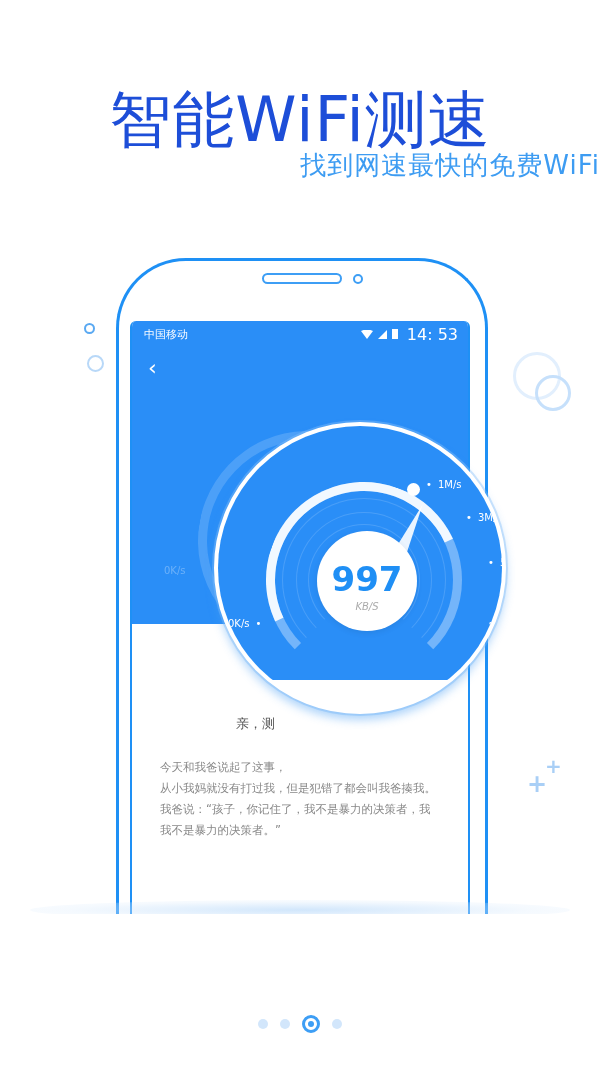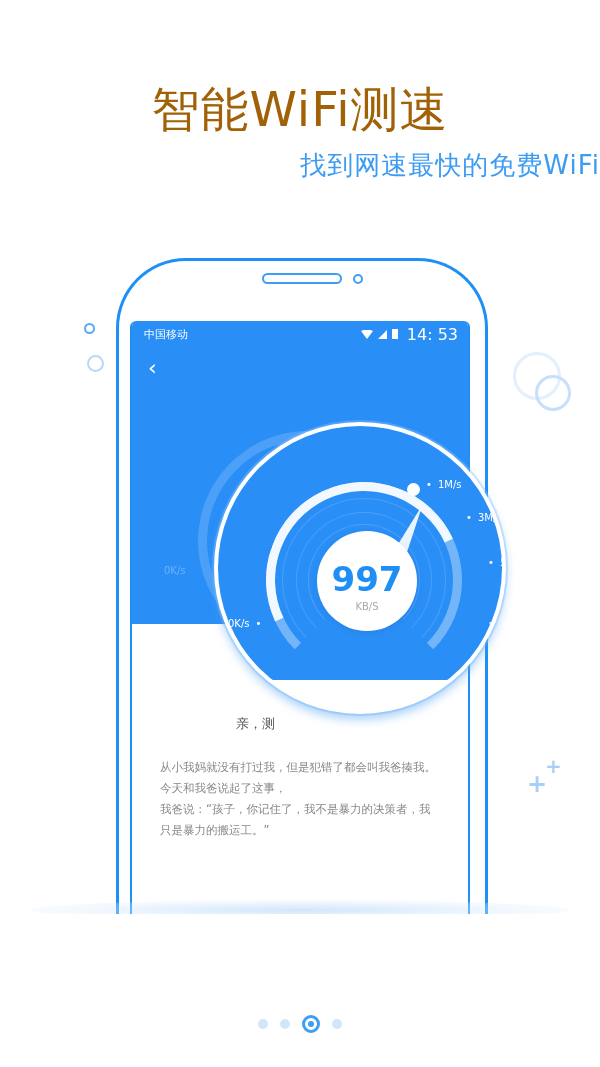--- a/index.html
+++ b/index.html
@@ -1,17 +1,17 @@
 <!DOCTYPE html>
 <html><head>
 <meta charset="utf-8">
 <style>
   * { box-sizing: border-box; margin: 0; padding: 0; }
   body { width: 600px; height: 1067px; background: #ffffff; position: relative; overflow: hidden; font-family: "DejaVu Sans", "Liberation Sans", sans-serif; }
-  .title { position: absolute; top: 78px; left: 0; width: 600px; text-align: center; font-size: 48px; color: #a16207; letter-spacing: 1px; font-weight: normal; }
+  .title { position: absolute; top: 78px; left: 0; width: 600px; text-align: center; font-size: 62px; color: #1d4ed8; letter-spacing: 1px; font-weight: normal; }
   .subtitle { position: absolute; top: 148px; left: 0; width: 600px; text-align: right; font-size: 26px; color: #3d9cf2; letter-spacing: 1px; }
   .deco-circle { position: absolute; border-radius: 50%; border-style: solid; }
   .plus { position: absolute; color: #a9cff6; font-size: 24px; font-weight: bold; line-height: 1; }
   .phone { position: absolute; left: 116px; top: 258px; width: 372px; height: 700px; border: 3px solid #1e90f5; border-radius: 70px 70px 0 0; border-bottom: none; background: #fff; }
   .speaker { position: absolute; left: 262px; top: 273px; width: 80px; height: 11px; border: 2px solid #3d9ef5; border-radius: 6px; }
   .camera { position: absolute; left: 353px; top: 274px; width: 10px; height: 10px; border: 2px solid #3d9ef5; border-radius: 50%; }
   .screen { position: absolute; left: 130px; top: 321px; width: 340px; height: 610px; background: #fff; border-left: 2px solid #1e90f5; border-right: 2px solid #1e90f5; border-radius: 6px 6px 0 0; overflow: hidden; }
   .screen-blue { position: absolute; left: 0; top: 0; width: 100%; height: 303px; background: #2a8ef7; }
   .status-bar { position: absolute; left: 12px; top: 4px; right: 10px; height: 18px; display: flex; justify-content: space-between; align-items: center; color: #fff; font-size: 11px; }
   .status-right { display: flex; align-items: center; gap: 5px; }
@@ -24,21 +24,21 @@
   .heading-partial { position: absolute; left: 104px; top: 394px; font-size: 13px; color: #555; }
   .magnifier { position: absolute; left: 214px; top: 422px; width: 292px; height: 292px; border-radius: 50%; overflow: hidden; border: 4px solid #fff; box-shadow: 0 6px 10px rgba(76,160,245,0.45), 0 0 0 2px rgba(140,195,250,0.4); background: #fff; }
   .mag-blue { position: absolute; left: 0; top: 0; width: 100%; height: 254px; background: #2a8ef7; }
   .gauge-arc { position: absolute; left: 48px; top: 56px; width: 196px; height: 196px; border-radius: 50%; border: 9px solid rgba(255,255,255,0.35); border-bottom-color: transparent; }
   .gauge-fill { position: absolute; left: 48px; top: 56px; width: 196px; height: 196px; border-radius: 50%; border: 9px solid transparent; border-left-color: rgba(255,255,255,0.9); border-top-color: rgba(255,255,255,0.9); transform: rotate(20deg); }
   .ring { position: absolute; border-radius: 50%; border: 1px solid rgba(255,255,255,0.15); border-bottom-color: transparent; }
   .knob { position: absolute; left: 189px; top: 57px; width: 13px; height: 13px; border-radius: 50%; background: #fff; }
   .needle { position: absolute; left: 168px; top: 72px; width: 0; height: 0; border-left: 8px solid transparent; border-right: 8px solid transparent; border-bottom: 68px solid rgba(255,255,255,0.9); transform: rotate(25deg); transform-origin: bottom center; }
   .center-disc { position: absolute; left: 99px; top: 105px; width: 100px; height: 100px; border-radius: 50%; background: #fff; box-shadow: 0 2px 6px rgba(0,0,0,0.08); text-align: center; }
   .speed-value { display: block; margin-top: 28px; font-size: 34px; color: #1f8ff5; font-weight: bold; }
-  .speed-unit { display: block; font-size: 10px; color: #aaa; margin-top: 2px; }
+  .speed-unit { display: block; font-size: 10px; color: #aaa; margin-top: 2px; font-style: italic; }
   .tick { position: absolute; font-size: 10px; color: #fff; white-space: nowrap; }
   .tick::before { content: "•"; margin-right: 6px; }
   .tick.left::before { content: none; }
   .tick.left::after { content: "•"; margin-left: 6px; }
   .floor-shadow { position: absolute; left: 30px; top: 900px; width: 540px; height: 20px; border-radius: 50%; background: radial-gradient(ellipse at center, rgba(190,220,250,0.7) 0%, rgba(220,236,252,0.3) 60%, rgba(255,255,255,0) 100%); }
   .floor-cover { position: absolute; left: 0; top: 914px; width: 600px; height: 153px; background: #fff; }
   .dots { position: absolute; top: 1015px; left: 0; width: 600px; display: flex; justify-content: center; align-items: center; gap: 12px; }
   .dot { width: 10px; height: 10px; border-radius: 50%; background: #d2e6fb; }
   .dot.active { width: 18px; height: 18px; border: 3px solid #3d9ef5; background: #fff; position: relative; }
   .dot.active::after { content: ""; position: absolute; left: 3px; top: 3px; width: 6px; height: 6px; border-radius: 50%; background: #3d9ef5; }
@@ -78,24 +78,24 @@
       </span>
     </div>
     <div class="nav">
       <span class="back">‹</span>
     </div>
     <div class="bg-arc"></div>
     <div class="bg-label">0K/s</div>
   </div>
   <div class="heading-partial">亲，测</div>
   <div class="content-text">
+    <div>今天和我爸说起了这事，</div>
     <div>从小我妈就没有打过我，但是犯错了都会叫我爸揍我。</div>
-    <div>今天和我爸说起了这事，</div>
     <div>我爸说：“孩子，你记住了，我不是暴力的决策者，我</div>
-    <div>只是暴力的搬运工。”</div>
+    <div>我不是暴力的决策者。”</div>
   </div>
 </div>
 
 <div class="magnifier">
   <div class="mag-blue">
     <div class="ring" style="left:64px;top:72px;width:164px;height:164px;"></div>
     <div class="ring" style="left:78px;top:86px;width:136px;height:136px;"></div>
     <div class="ring" style="left:90px;top:98px;width:112px;height:112px;"></div>
     <div class="gauge-arc"></div>
     <div class="gauge-fill"></div>

